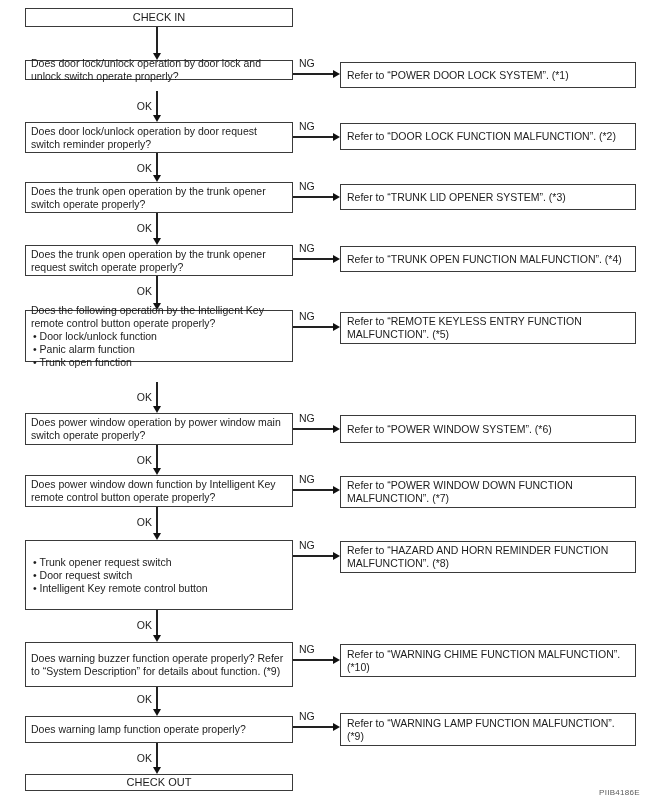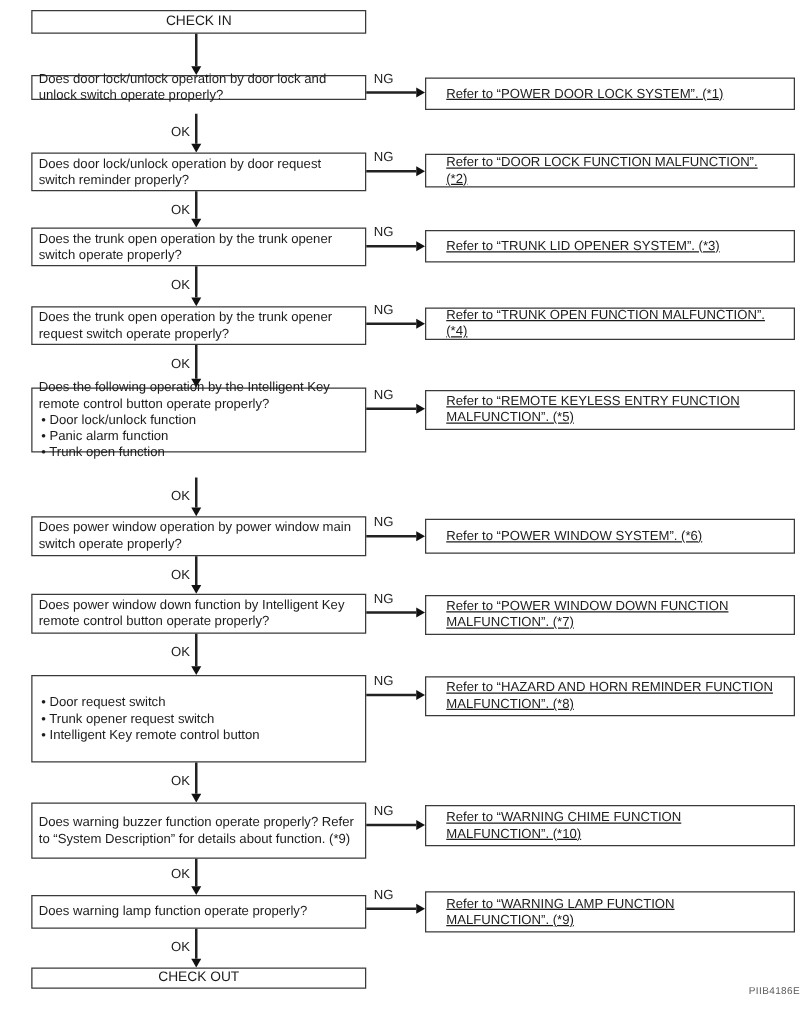--- a/index.html
+++ b/index.html
@@ -35,23 +35,22 @@
   }
   .qbox {
     left: 25px;
     width: 268px;
     padding: 2px 5px;
     text-align: left;
   }
   .rbox {
     left: 340px;
     width: 296px;
-    padding: 2px 16px;
+    padding: 2px 6px;
     text-align: left;
-    text-decoration: underline;
   }
   .vline {
     position: absolute;
     left: 156px;
     width: 2px;
     background: #222222;
   }
   .varrow {
     position: absolute;
     left: 153px;
@@ -203,22 +202,22 @@
   <div class="hline" style="top:489px"></div>
   <div class="harrow" style="top:486px"></div>
   <div class="box rbox" style="top:476px;height:32px">
     <div>Refer to “POWER WINDOW DOWN FUNCTION MALFUNCTION”. (*7)</div>
   </div>
   <div class="vline" style="top:507px;height:26px"></div>
   <div class="varrow" style="top:533px"></div>
   <div class="oklabel" style="top:516px">OK</div>
 
   <div class="box qbox" style="top:540px;height:70px">
+    <div class="bullet-line">• Trunk opener request switch</div>
     <div class="bullet-line">• Door request switch</div>
-    <div class="bullet-line">• Trunk opener request switch</div>
     <div class="bullet-line">• Intelligent Key remote control button</div>
   </div>
   <div class="nglabel" style="top:539px">NG</div>
   <div class="hline" style="top:555px"></div>
   <div class="harrow" style="top:552px"></div>
   <div class="box rbox" style="top:541px;height:32px">
     <div>Refer to “HAZARD AND HORN REMINDER FUNCTION MALFUNCTION”. (*8)</div>
   </div>
   <div class="vline" style="top:610px;height:25px"></div>
   <div class="varrow" style="top:635px"></div>

